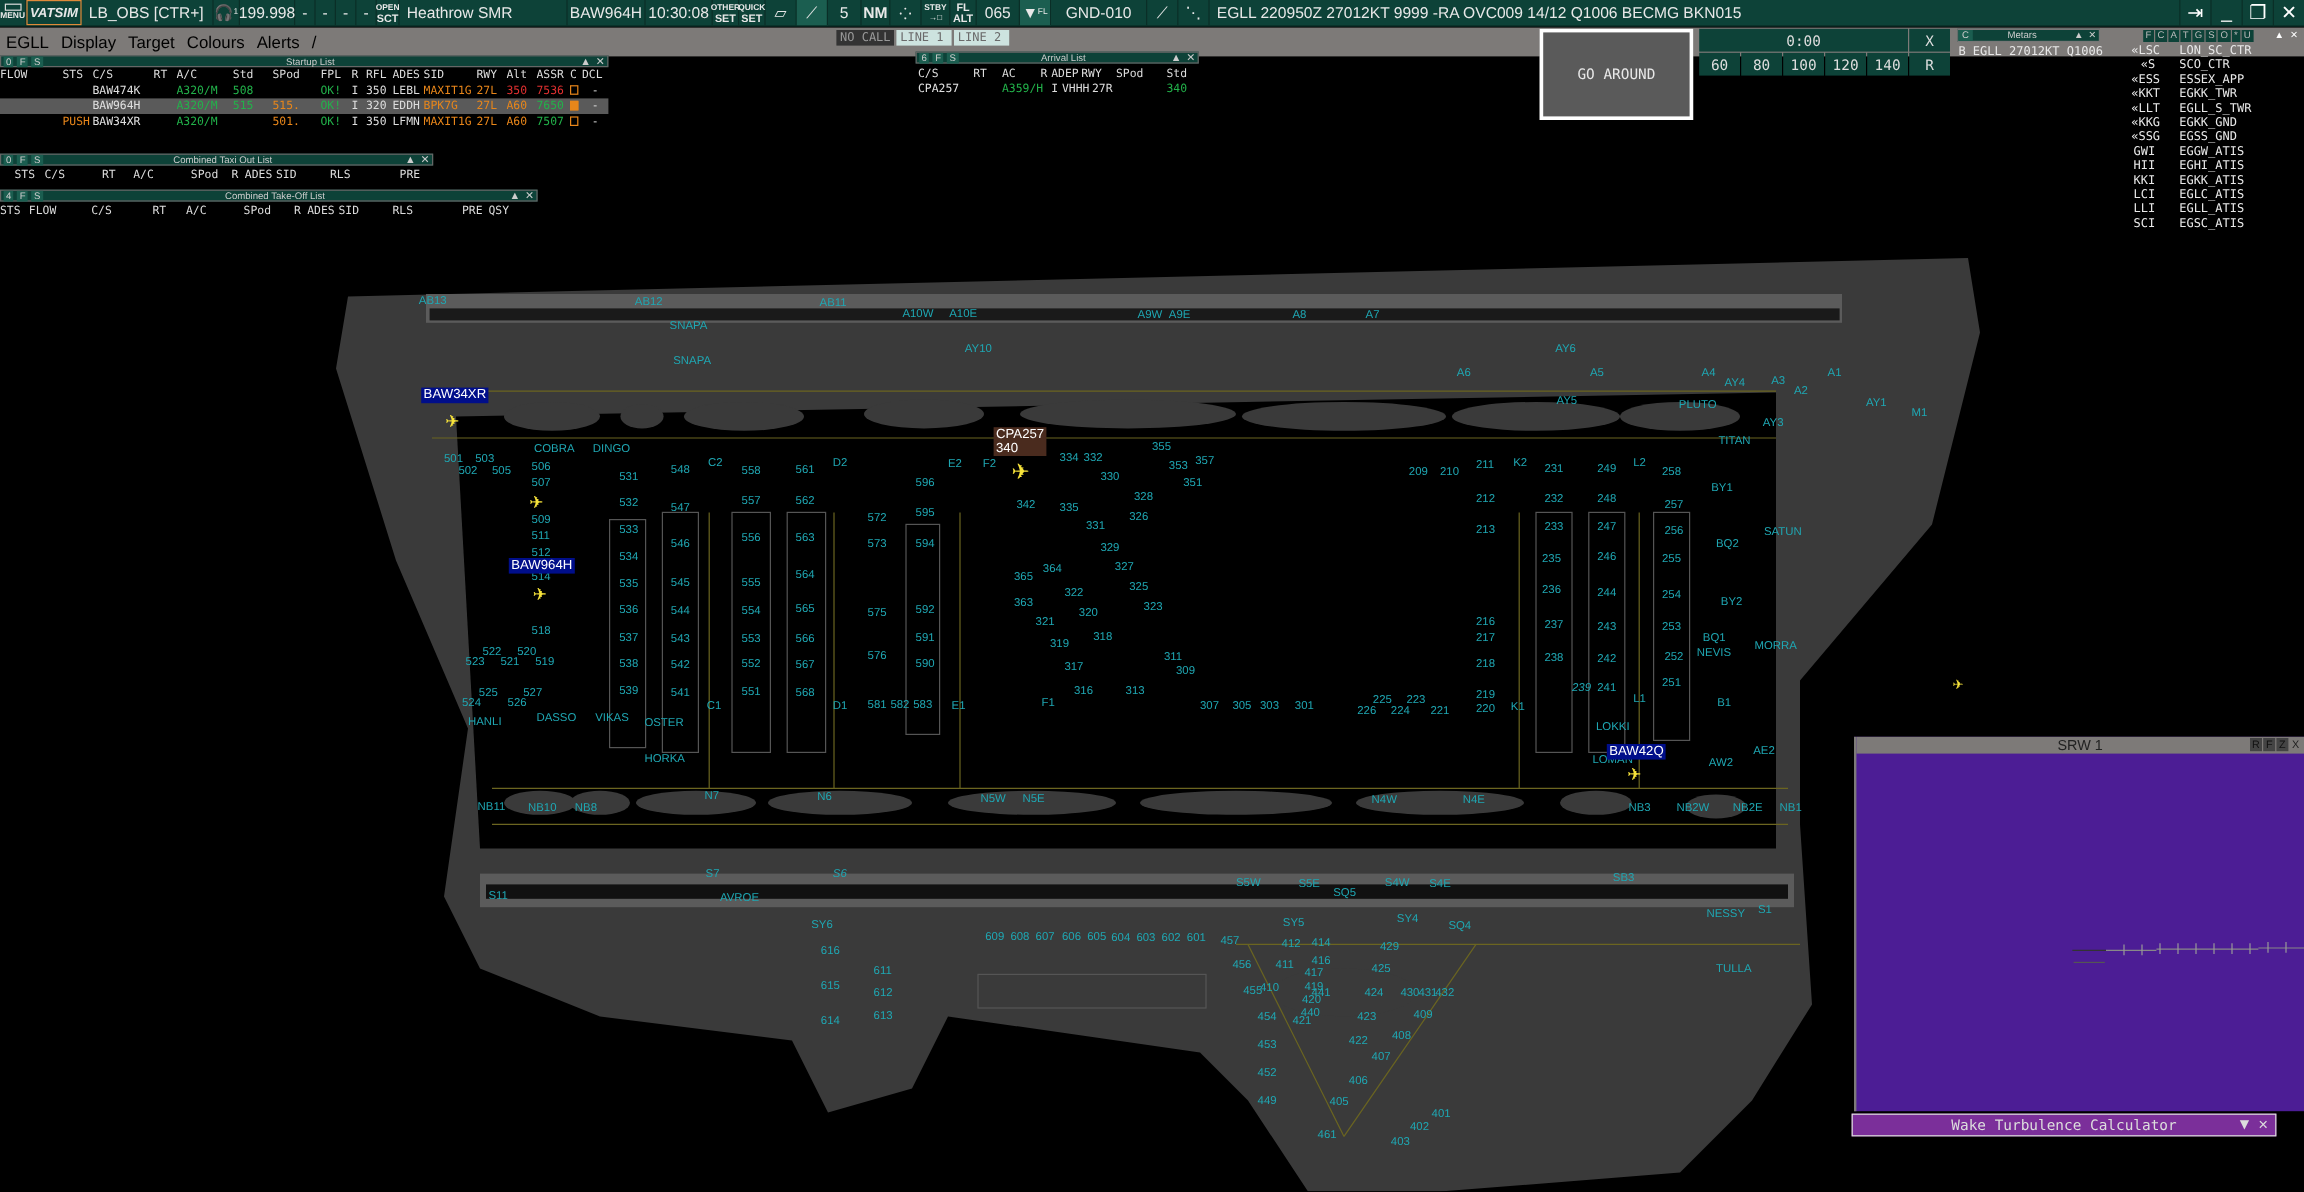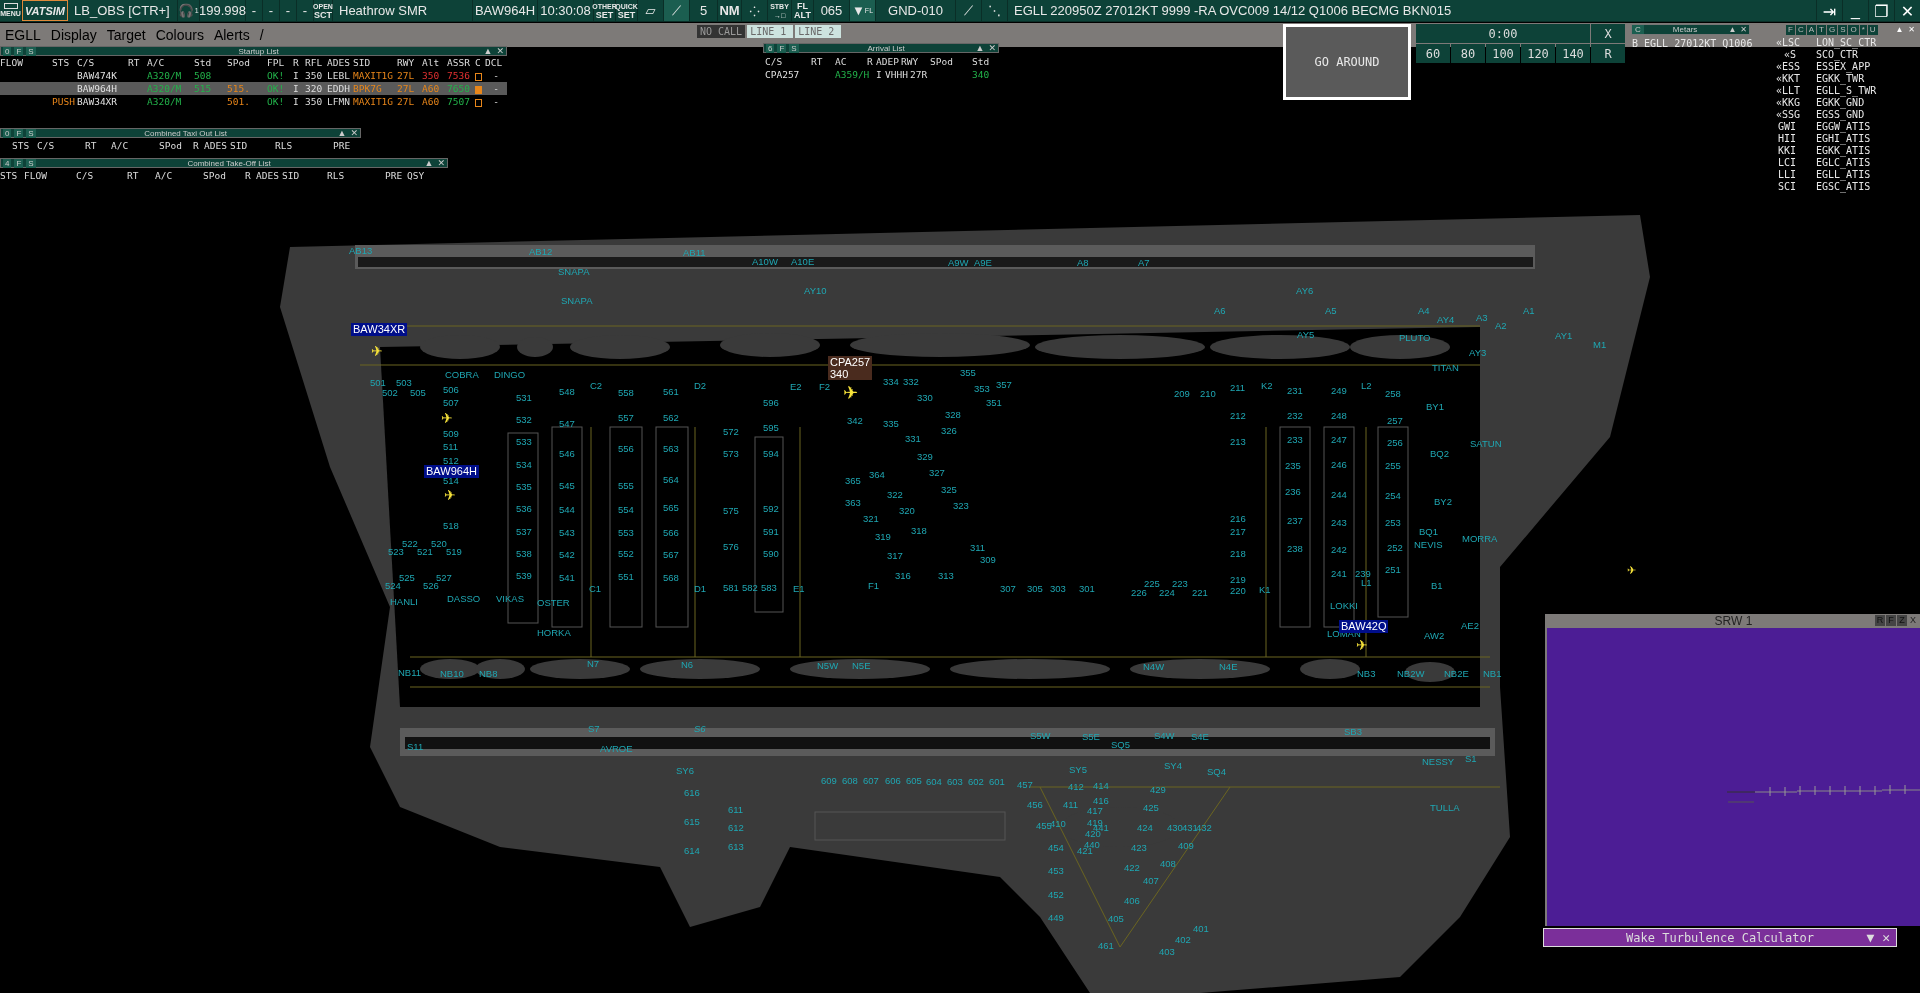--- a/index.html
+++ b/index.html
@@ -435,21 +435,21 @@
       <div class="label" style="left: 1230px; top: 501px;">218</div>
       <div class="label" style="left: 1230px; top: 527px;">219</div>
       <div class="label" style="left: 1230px; top: 538px;">220</div>
       <div class="label" style="left: 1287px; top: 338px;">231</div>
       <div class="label" style="left: 1287px; top: 363px;">232</div>
       <div class="label" style="left: 1287px; top: 387px;">233</div>
       <div class="label" style="left: 1285px; top: 413px;">235</div>
       <div class="label" style="left: 1285px; top: 439px;">236</div>
       <div class="label" style="left: 1287px; top: 468px;">237</div>
       <div class="label" style="left: 1287px; top: 496px;">238</div>
-      <div class="label" style="left: 1355px; top: 521px;">239</div>
+      <div class="label" style="left: 1310px; top: 521px; font-style: italic;">239</div>
       <div class="label" style="left: 1331px; top: 338px;">249</div>
       <div class="label" style="left: 1331px; top: 363px;">248</div>
       <div class="label" style="left: 1331px; top: 387px;">247</div>
       <div class="label" style="left: 1331px; top: 412px;">246</div>
       <div class="label" style="left: 1331px; top: 442px;">244</div>
       <div class="label" style="left: 1331px; top: 470px;">243</div>
       <div class="label" style="left: 1331px; top: 497px;">242</div>
       <div class="label" style="left: 1331px; top: 521px;">241</div>
       <div class="label" style="left: 1385px; top: 341px;">258</div>
       <div class="label" style="left: 1387px; top: 368px;">257</div>

